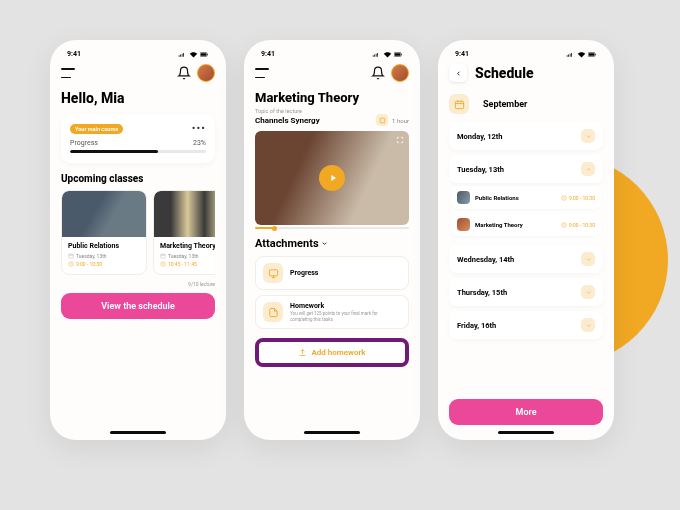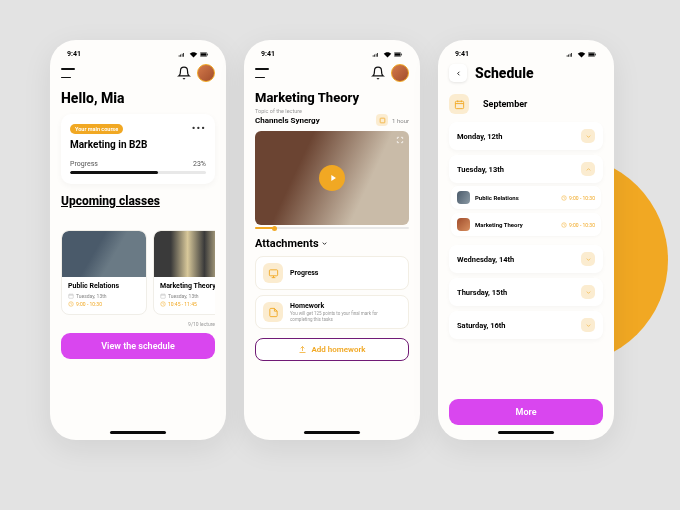--- a/index.html
+++ b/index.html
@@ -22,33 +22,33 @@
   h1.greet{font-size:14px;font-weight:800;margin-bottom:8px;}
   h1.schedule-title{font-size:14px;font-weight:800;}
   .main-course{background:#fff;border-radius:10px;padding:8px 9px 10px;box-shadow:0 2px 6px rgba(0,0,0,.04);margin-bottom:10px;}
   .badge{display:inline-block;background:#f1a823;color:#fff;font-size:5.5px;font-weight:600;padding:2px 5px;border-radius:7px;}
   .mc-head{display:flex;justify-content:space-between;align-items:center;margin-bottom:4px;}
   .dots{font-size:11px;letter-spacing:1px;color:#333;}
   .mc-title{font-size:10px;font-weight:700;margin-bottom:10px;}
   .prog-row{display:flex;justify-content:space-between;font-size:7px;color:#555;margin-bottom:3px;}
   .prog-bar{height:3px;background:#e8e8e8;border-radius:2px;overflow:hidden;}
   .prog-fill{height:100%;background:#111;border-radius:2px;}
-  h2.section{font-size:12px;font-weight:800;margin-bottom:22px;text-decoration:underline;}
+  h2.section{font-size:10px;font-weight:800;margin-bottom:6px;}
   .cards{display:flex;gap:6px;margin-bottom:6px;overflow:hidden;}
   .class-card{flex:0 0 86px;background:#fff;border-radius:8px;border:1px solid #f0eee8;overflow:hidden;}
   .cc-img{height:46px;background:#888;border-radius:6px 6px 0 0;}
   .cc-img.a{background:linear-gradient(120deg,#4a5a6a 40%,#6a7a85 60%);}
   .cc-img.b{background:linear-gradient(90deg,#3a3a3a 20%,#d8c89a 40%,#3a3a3a 60%,#d8c89a 80%);}
   .cc-body{padding:5px 6px;}
   .cc-title{font-size:7px;font-weight:700;margin-bottom:3px;white-space:nowrap;overflow:hidden;}
   .cc-meta{display:flex;align-items:center;gap:2px;font-size:5px;color:#888;margin-bottom:2px;}
   .cc-meta svg{width:6px;height:6px;}
   .cc-time{color:#f1a823;}
   .lec-count{font-size:5px;color:#999;text-align:right;margin-bottom:6px;}
-  .btn-primary{background:#d946ef;color:#fff;font-size:9px;font-weight:600;text-align:center;padding:8px;border-radius:9px;cursor:pointer;}
+  .btn-primary{background:#ec4899;color:#fff;font-size:9px;font-weight:600;text-align:center;padding:8px;border-radius:9px;cursor:pointer;}
   .home-ind{width:56px;height:3px;background:#0b0b0b;border-radius:2px;margin:6px auto 0;}
   
   .p2-title{font-size:13px;font-weight:800;margin-bottom:3px;}
   .topic-label{font-size:5.5px;color:#999;}
   .topic-row{display:flex;justify-content:space-between;align-items:center;margin-bottom:5px;}
   .topic-name{font-size:8px;font-weight:700;}
   .dur{display:flex;align-items:center;gap:4px;font-size:6px;color:#888;}
   .dur-ico{width:12px;height:12px;border-radius:4px;background:#fbecd0;display:flex;align-items:center;justify-content:center;}
   .video{height:94px;background:linear-gradient(115deg,#6b4432 30%,#c9bba8 70%);border-radius:6px;position:relative;display:flex;align-items:center;justify-content:center;}
   .play{width:26px;height:26px;background:#f1a823;border-radius:50%;display:flex;align-items:center;justify-content:center;}
@@ -56,21 +56,21 @@
   .expand{position:absolute;top:5px;right:5px;width:8px;height:8px;opacity:.85;}
   .vid-prog{height:2px;background:#e8e8e8;border-radius:1px;margin:2px 0 8px;position:relative;}
   .vid-prog-fill{height:100%;width:12%;background:#f1a823;border-radius:1px;}
   .vid-prog-dot{position:absolute;width:5px;height:5px;background:#f1a823;border-radius:50%;top:-1.5px;left:11%;}
   .attach-head{font-size:11px;font-weight:700;display:flex;align-items:center;gap:2px;margin-bottom:6px;}
   .attach{display:flex;align-items:center;gap:7px;background:#fff;border:1px solid #f2eee4;border-radius:8px;padding:6px 7px;margin-bottom:5px;}
   .att-ico{width:20px;height:20px;border-radius:6px;background:#fbecd0;display:flex;align-items:center;justify-content:center;flex-shrink:0;}
   .att-ico svg{width:11px;height:11px;stroke:#f1a823;fill:none;stroke-width:2;}
   .att-title{font-size:7px;font-weight:700;}
   .att-sub{font-size:4.5px;color:#999;line-height:1.2;margin-top:1px;}
-  .btn-outline{border:1px solid #701a75;background:#fff;color:#f1a823;font-size:8px;font-weight:600;text-align:center;padding:6px;border-radius:8px;display:flex;align-items:center;justify-content:center;gap:4px;cursor:pointer;margin-top:4px;}
+  .btn-outline{border:4px solid #701a75;background:#fff;color:#f1a823;font-size:8px;font-weight:600;text-align:center;padding:6px;border-radius:8px;display:flex;align-items:center;justify-content:center;gap:4px;cursor:pointer;margin-top:4px;}
   
   .month-row{display:flex;align-items:center;gap:14px;margin:4px 0 8px;}
   .month-ico{width:20px;height:20px;border-radius:6px;background:#fbecd0;display:flex;align-items:center;justify-content:center;}
   .month-name{font-size:9px;font-weight:700;}
   .day{background:#fff;border-radius:8px;padding:7px 8px;margin-bottom:5px;display:flex;justify-content:space-between;align-items:center;box-shadow:0 2px 4px rgba(0,0,0,.03);}
   .day-label{font-size:7.5px;font-weight:700;}
   .chev{width:14px;height:14px;border-radius:5px;background:#fbecd0;display:flex;align-items:center;justify-content:center;}
   .chev svg{width:7px;height:7px;stroke:#f1a823;fill:none;stroke-width:2;}
   .expanded .chev svg{transform:rotate(180deg);}
   .sub-items{margin:-2px 0 5px;padding:0 2px;}
@@ -118,21 +118,20 @@
           </svg>
       <div class="avatar"></div>
     </div>
   </div>
   <h1 class="greet">Hello, Mia</h1>
   <div class="main-course">
     <div class="mc-head">
       <span class="badge">Your main course</span>
       <span class="dots">•••</span>
     </div>
-    <div class="mc-title">Marketing in B2B</div>
     <div class="prog-row">
       <span>Progress</span>
       <span>23%</span>
     </div>
     <div class="prog-bar">
           <div class="prog-fill" style="width:65%"></div>
         </div>
   </div>
   <h2 class="section">Upcoming classes</h2>
   <div class="cards">
@@ -369,21 +368,21 @@
   </div>
   <div class="day">
     <span class="day-label">Thursday, 15th</span>
     <div class="chev">
           <svg viewBox="0 0 24 24">
             <path d="M6 9l6 6 6-6"></path>
           </svg>
         </div>
   </div>
   <div class="day">
-    <span class="day-label">Saturday, 16th</span>
+    <span class="day-label">Friday, 16th</span>
     <div class="chev">
           <svg viewBox="0 0 24 24">
             <path d="M6 9l6 6 6-6"></path>
           </svg>
         </div>
   </div>
   <div class="flex-fill"></div>
   <div class="btn-primary">More</div>
   <div class="home-ind"></div>
 </div>

